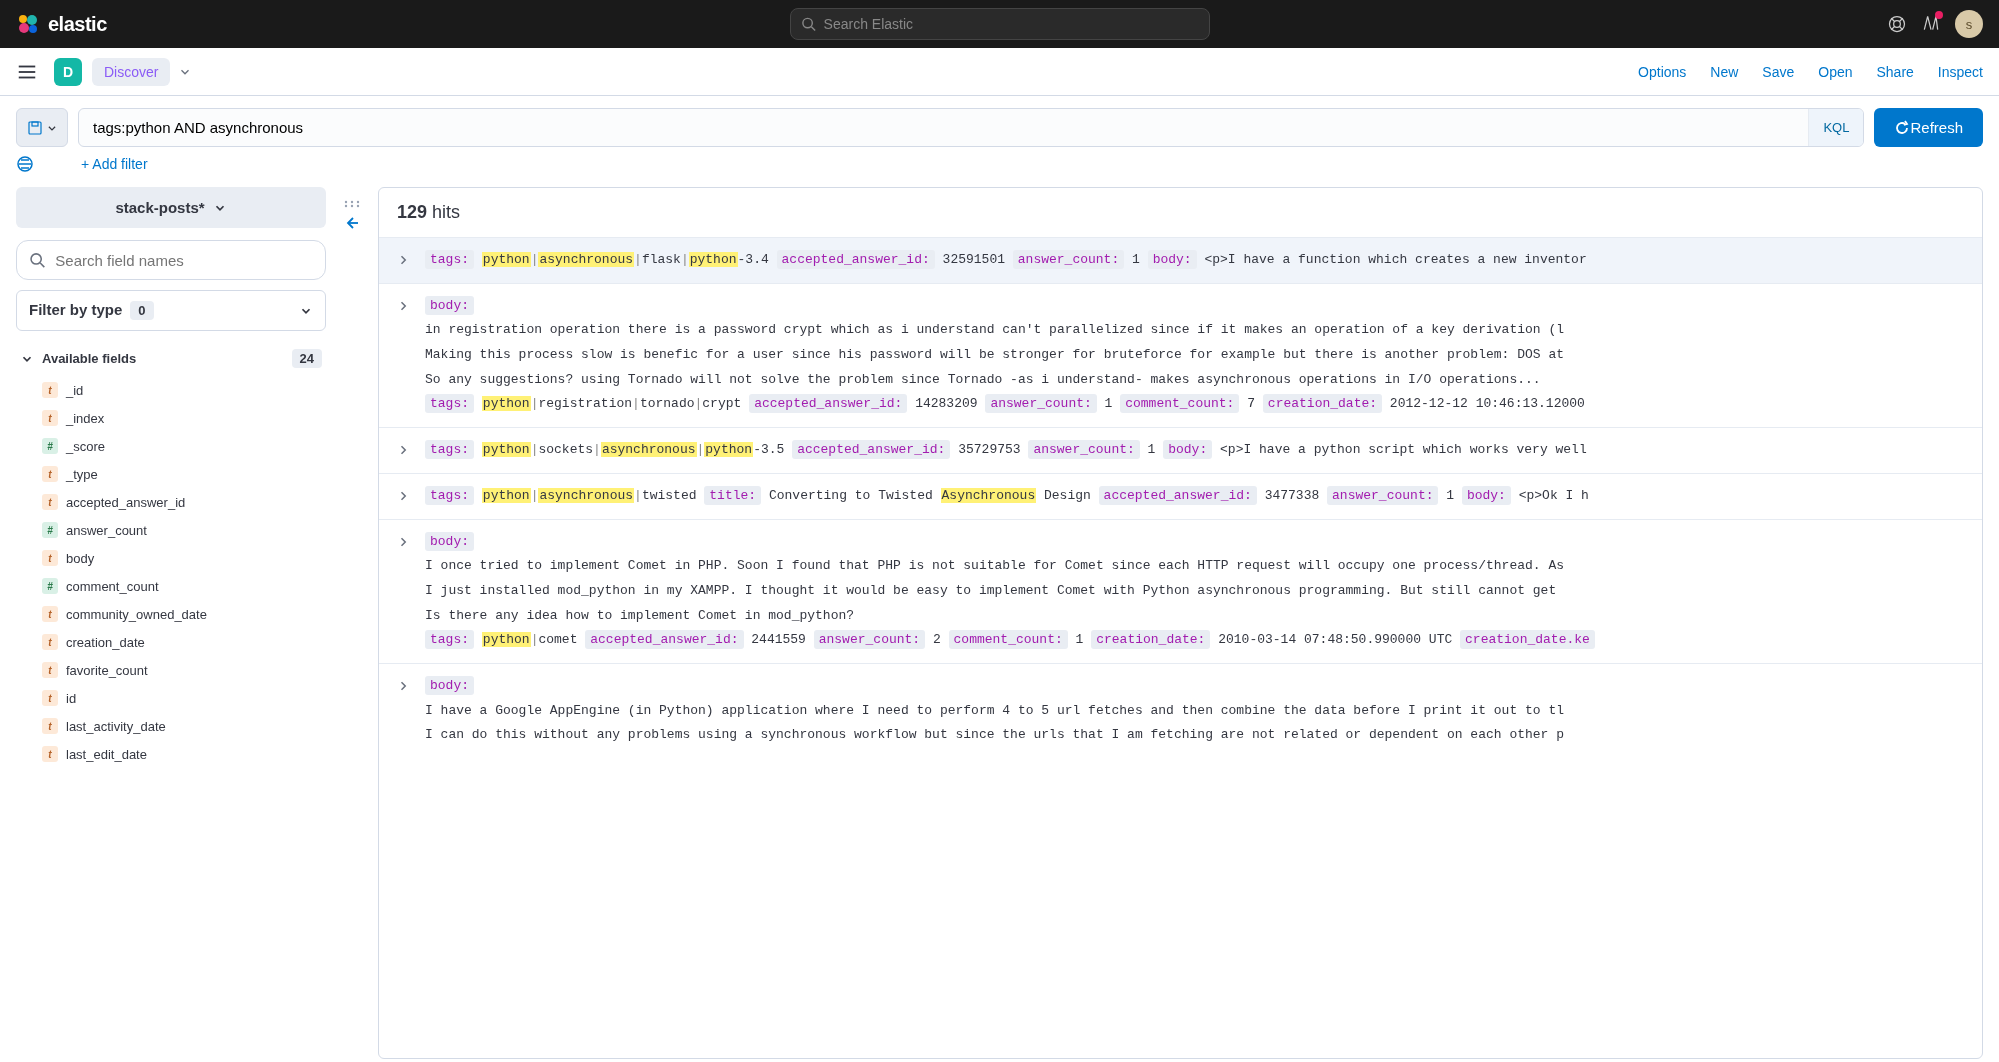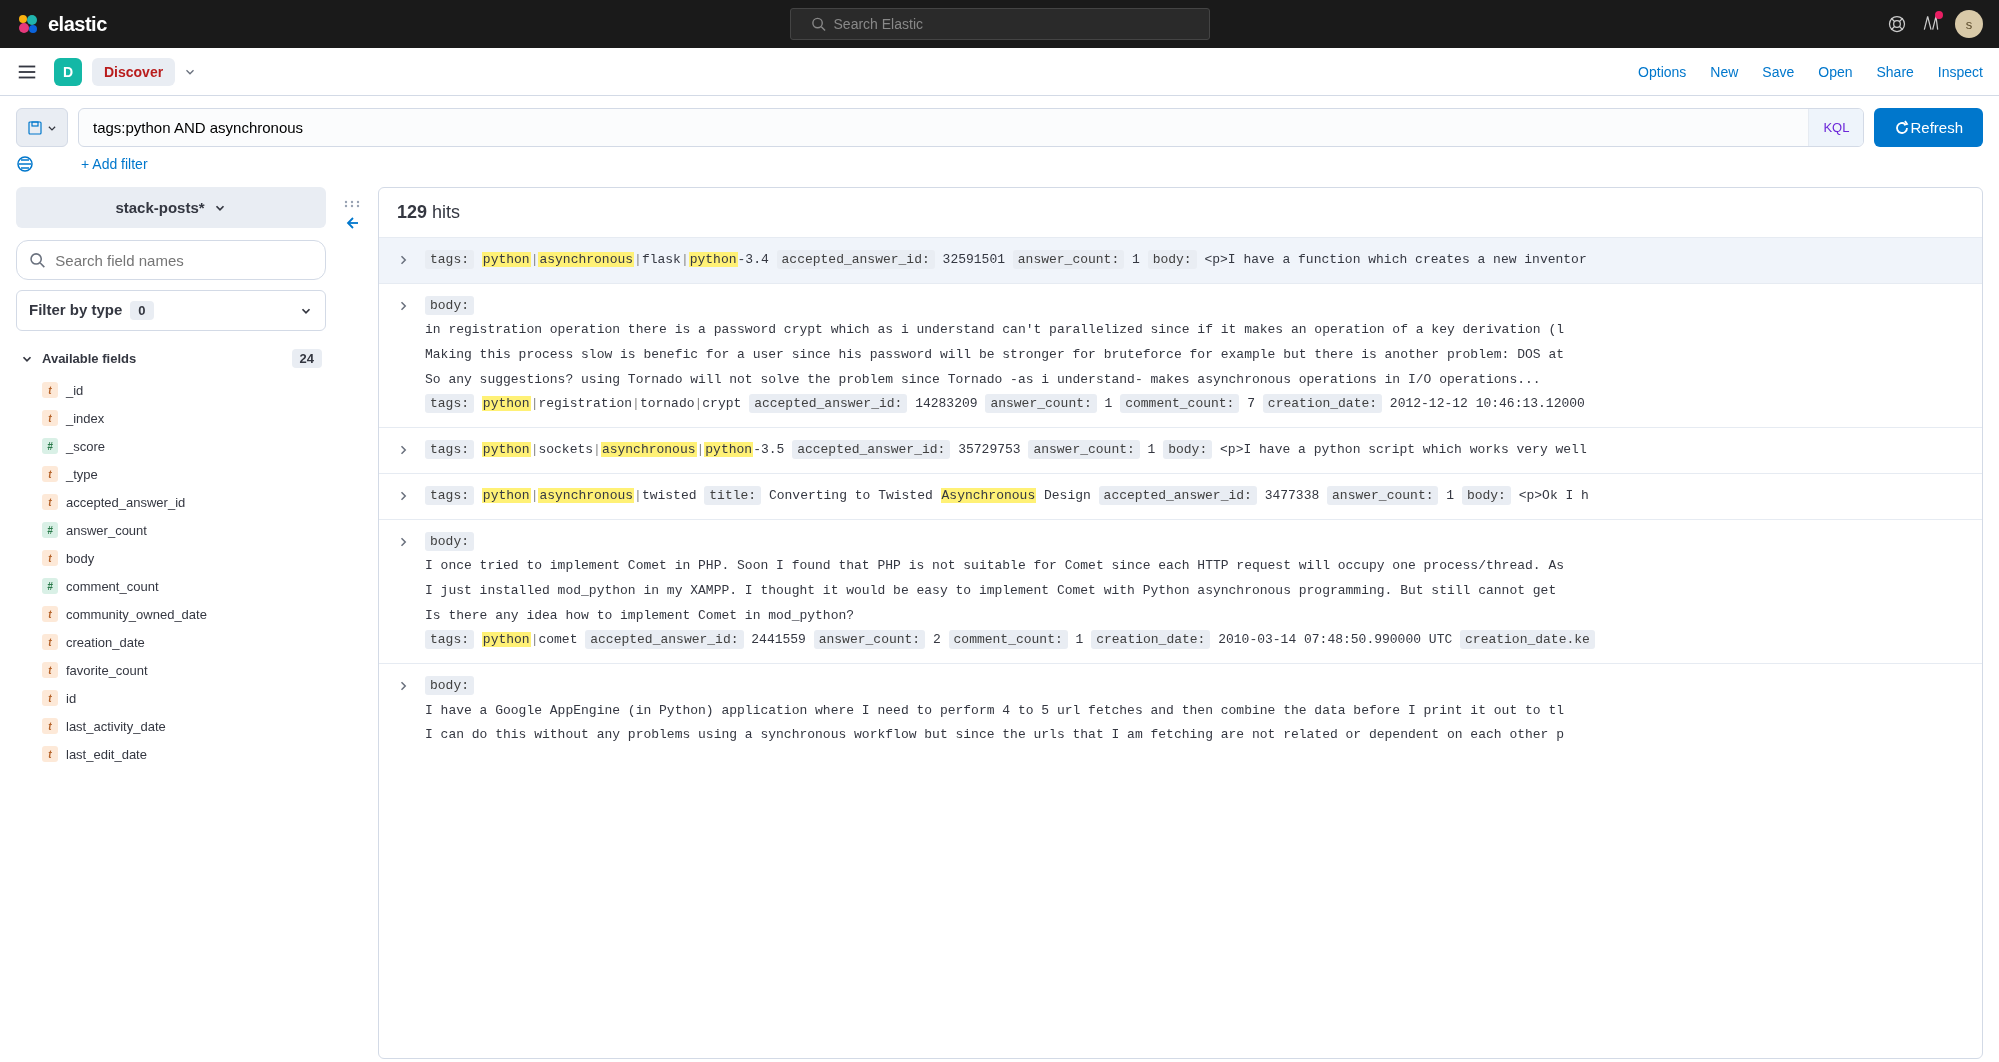--- a/index.html
+++ b/index.html
@@ -3,45 +3,45 @@
 <meta charset="utf-8">
 <style>
 * { box-sizing: border-box; margin: 0; padding: 0; }
 body { font-family: -apple-system, BlinkMacSystemFont, "Segoe UI", Helvetica, Arial, sans-serif; font-size: 14px; color: #343741; background: #fff; }
 
 
 .top-header { background: #1a1a1a; height: 48px; display: flex; align-items: center; padding: 0 16px; position: relative; }
 .logo-wrap { display: flex; align-items: center; gap: 8px; }
 .logo-text { color: #fff; font-size: 20px; font-weight: 600; letter-spacing: -0.5px; }
 .search-wrap { position: absolute; left: 50%; transform: translateX(-50%); width: 420px; }
-.search-box { width: 100%; height: 32px; background: #2a2a2a; border: 1px solid #444; border-radius: 3px; display: flex; align-items: center; padding: 0 20px; gap: 8px; }
+.search-box { width: 100%; height: 32px; background: #2a2a2a; border: 1px solid #444; border-radius: 8px; display: flex; align-items: center; padding: 0 10px; gap: 8px; }
 .search-box input { background: transparent; border: none; outline: none; color: #ccc; font-size: 14px; width: 100%; }
 .search-box input::placeholder { color: #888; }
 .header-right { margin-left: auto; display: flex; align-items: center; gap: 14px; }
 .header-icon { width: 20px; height: 20px; color: #ccc; cursor: pointer; }
 .avatar { width: 28px; height: 28px; border-radius: 50%; background: #d8c9a8; color: #5a4a2a; display: flex; align-items: center; justify-content: center; font-size: 13px; font-weight: 500; cursor: pointer; }
 .notif-wrap { position: relative; }
 .notif-dot { position: absolute; top: -2px; right: -2px; width: 8px; height: 8px; background: #e91e63; border-radius: 50%; }
 
 
 .sub-header { height: 48px; background: #fff; border-bottom: 1px solid #d3dae6; display: flex; align-items: center; padding: 0 16px; }
 .menu-icon { width: 22px; height: 22px; cursor: pointer; }
 .app-badge { width: 28px; height: 28px; background: #14b8a6; border-radius: 6px; display: flex; align-items: center; justify-content: center; color: #fff; font-weight: 600; margin-left: 16px; font-size: 14px; }
 .app-name-wrap { display: flex; align-items: center; background: #e9edf3; border-radius: 6px; padding: 6px 12px; margin-left: 10px; cursor: pointer; gap: 8px; }
-.app-name { font-weight: 700; color: #b91c1c; }
+.app-name { font-weight: 400; color: #8b5cf6; }
 .chev-down { margin-left: 4px; color: #69707d; }
 .sub-right { margin-left: auto; display: flex; gap: 24px; }
 .sub-link { color: #0077cc; cursor: pointer; font-size: 14px; }
 
 
 .query-bar-wrap { padding: 12px 16px 0 16px; display: flex; align-items: stretch; gap: 10px; }
 .save-query-btn { background: #e9edf3; border: 1px solid #d3dae6; border-radius: 6px; padding: 0 10px; display: flex; align-items: center; gap: 4px; cursor: pointer; }
 .query-input-wrap { flex: 1; display: flex; border: 1px solid #d3dae6; border-radius: 6px; overflow: hidden; background: #fbfcfd; }
 .query-input { flex: 1; border: none; outline: none; padding: 10px 14px; font-size: 15px; background: transparent; }
-.kql-badge { background: #eef4fb; color: #6d28d9; padding: 10px 14px; display: flex; align-items: center; font-weight: 500; border-left: 1px solid #e6ebf2; cursor: pointer; font-size: 13px; }
+.kql-badge { background: #eef4fb; color: #0369a1; padding: 10px 14px; display: flex; align-items: center; font-weight: 500; border-left: 1px solid #e6ebf2; cursor: pointer; font-size: 13px; }
 .refresh-btn { background: #0077cc; color: #fff; border: none; border-radius: 6px; padding: 0 20px; display: flex; align-items: center; font-size: 15px; font-weight: 500; cursor: pointer; }
 
 
 .filter-row { padding: 8px 16px 14px 16px; display: flex; align-items: center; gap: 14px; }
 .filter-icon-btn { color: #0077cc; cursor: pointer; display: flex; }
 .add-filter { color: #0077cc; font-weight: 500; cursor: pointer; font-size: 14px; margin-left: 33px; }
 
 
 .main { display: flex; padding: 0 16px; gap: 8px; height: calc(100vh - 190px); }
 .sidebar { width: 310px; flex-shrink: 0; display: flex; flex-direction: column; }
@@ -68,21 +68,21 @@
 .hits-header { padding: 14px 18px; font-size: 18px; }
 .hits-count { font-weight: 700; }
 .hits-label { font-weight: 400; color: #343741; }
 .docs { flex: 1; overflow-y: auto; overflow-x: hidden; }
 .doc-row { border-top: 1px solid #e6ebf2; padding: 10px 14px; display: flex; gap: 12px; }
 .doc-row.selected { background: #f0f4fa; }
 .expand-btn { width: 20px; height: 20px; display: flex; align-items: center; justify-content: center; cursor: pointer; color: #69707d; flex-shrink: 0; margin-top: 2px; }
 .doc-content { font-family: Menlo, Monaco, "Courier New", monospace; font-size: 13px; line-height: 1.9; white-space: nowrap; overflow: hidden; color: #343741; min-width: 0; flex: 1; }
 .doc-content.multiline { white-space: normal; }
 .doc-content.multiline .body-text { white-space: nowrap; overflow: hidden; display: block; }
-.fld { background: #e9edf3; border-radius: 3px; padding: 2px 5px; color: #404040; }
+.fld { background: #e9edf3; border-radius: 3px; padding: 2px 5px; color: #a21caf; }
 .hl { background: #fff176; padding: 0 1px; }
 .chev-sm { width: 14px; height: 14px; }
 
 
 .sep { color: #888; }
 </style>
 </head>
 <body>
 
 <div class="top-header">

